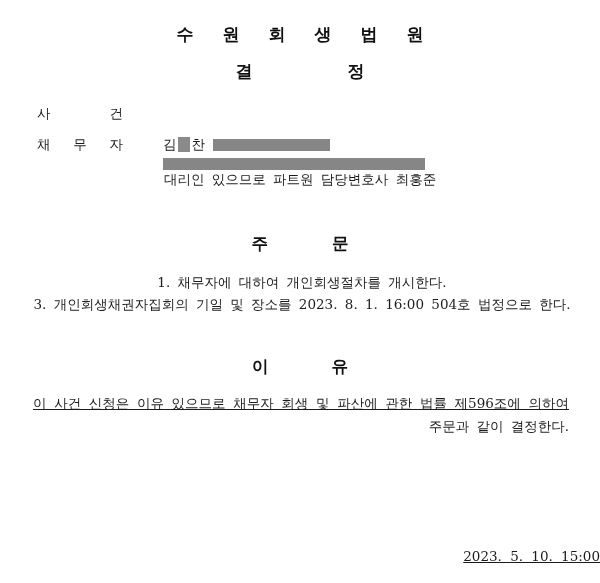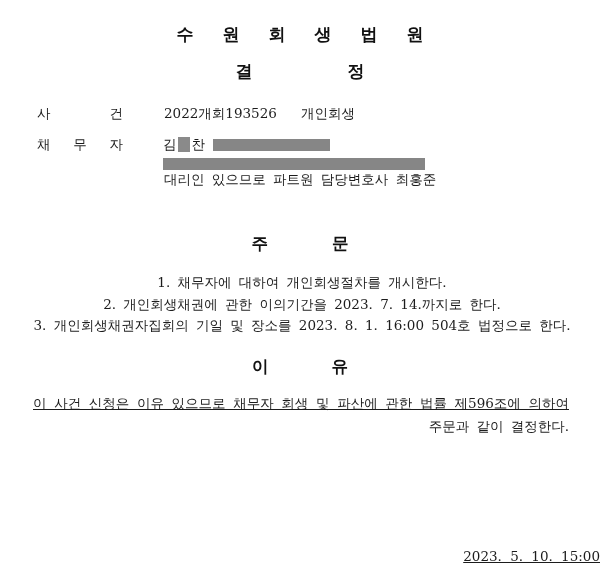--- a/index.html
+++ b/index.html
@@ -158,24 +158,20 @@
 
   <div class="heading-row doc-subtitle">
       <span>결</span>
       <span>정</span>
     </div>
 
   <div class="case-label case-label-case">
       <span>사</span>
       <span>건</span>
     </div>
-  <div class="case-value-row">
-    <span>2022개회193526</span>
-    <span class="case-type">개인회생</span>
-  </div>
 
   <div class="case-label case-label-debtor">
       <span>채</span>
       <span>무</span>
       <span>자</span>
     </div>
   <div class="debtor-row">
     <span>김</span>
     <span class="redact-box"></span>
     <span>찬</span>
@@ -186,21 +182,20 @@
 
   <div class="representative-line">대리인 있으므로 파트원 담당변호사 최홍준</div>
 
   <div class="heading-row order-heading">
       <span>주</span>
       <span>문</span>
     </div>
 
   <div class="order-list">
     <div class="order-item">1. 채무자에 대하여 개인회생절차를 개시한다.</div>
-    <div class="order-item">2. 개인회생채권에 관한 이의기간을 2023. 7. 14.까지로 한다.</div>
     <div class="order-item">3. 개인회생채권자집회의 기일 및 장소를 2023. 8. 1. 16:00 504호 법정으로 한다.</div>
   </div>
 
   <div class="heading-row reason-heading">
       <span>이</span>
       <span>유</span>
     </div>
 
   <div class="reason-paragraph">
     <div class="reason-line-1">이 사건 신청은 이유 있으므로 채무자 회생 및 파산에 관한 법률 제596조에 의하여</div>

